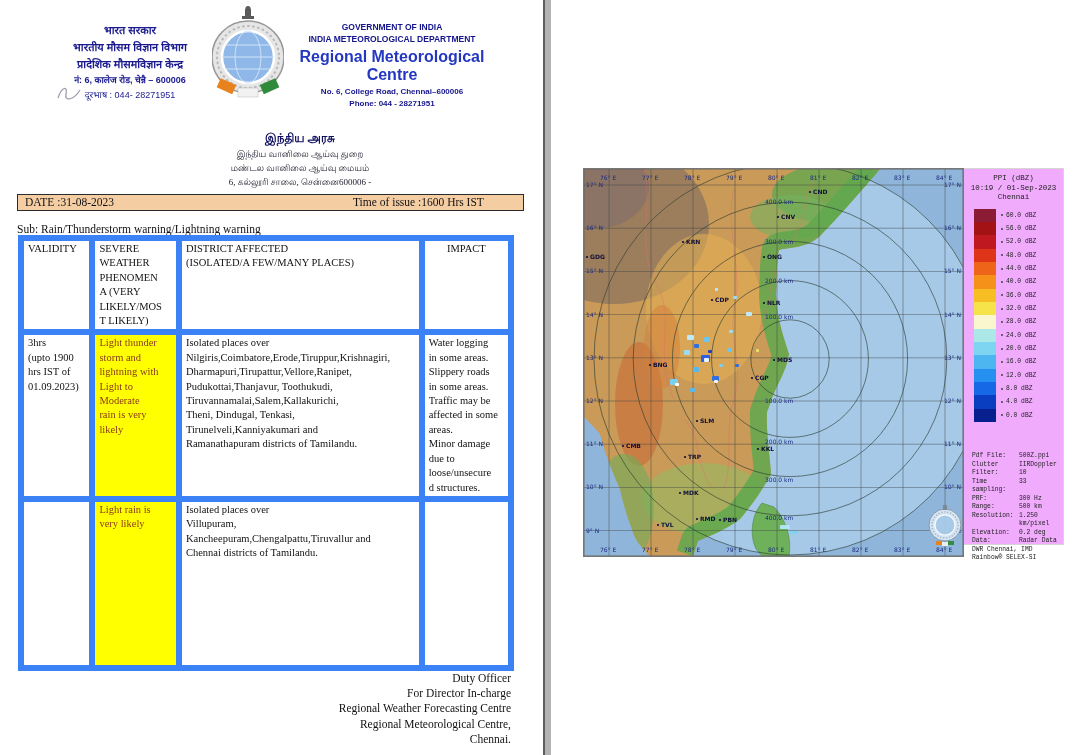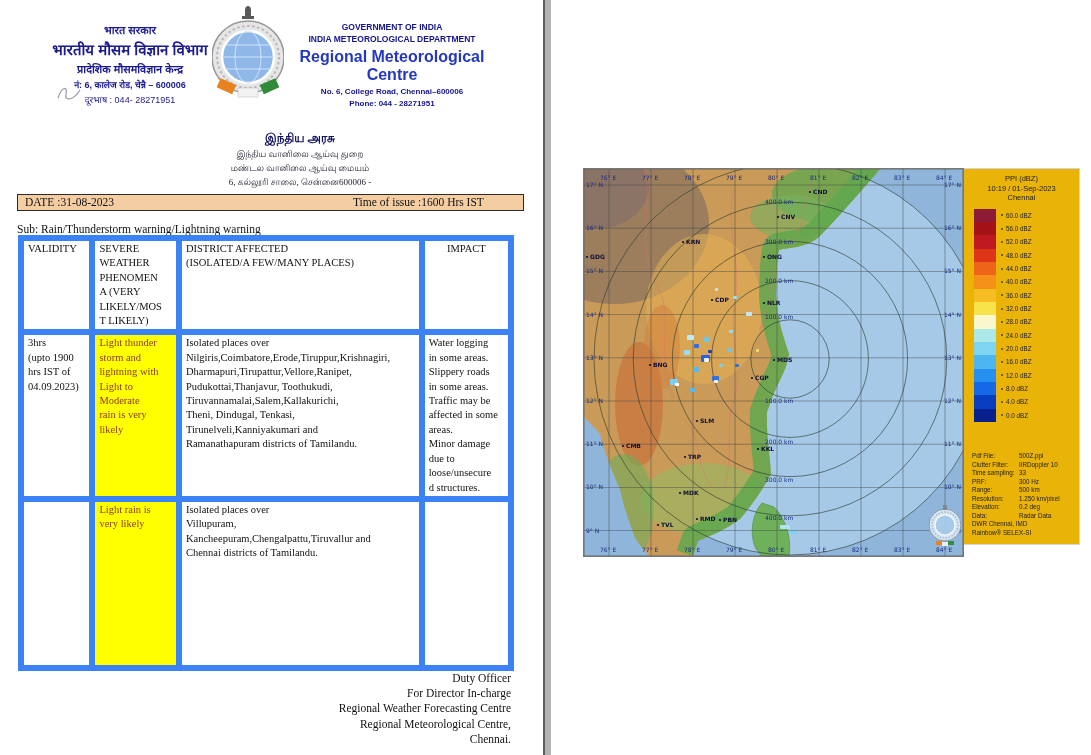--- a/index.html
+++ b/index.html
@@ -4,21 +4,21 @@
 <style>
   html,body{margin:0;padding:0;background:#fff;}
   .page{position:relative;width:1091px;height:755px;background:#fff;overflow:hidden;
         font-family:"Liberation Serif",serif;color:#111;}
 
   
   .doc{position:absolute;left:0;top:0;width:543px;height:755px;background:#fff;}
   .hdr-hindi{position:absolute;left:52px;top:22px;width:156px;text-align:center;
              color:#1b1b8f;font-family:"Liberation Sans",sans-serif;}
   .hdr-hindi .h1{font-size:11px;font-weight:bold;}
-  .hdr-hindi .h2{font-size:15px;font-weight:bold;margin-top:2px;}
+  .hdr-hindi .h2{font-size:11px;font-weight:bold;margin-top:2px;}
   .hdr-hindi .h3{font-size:11px;font-weight:bold;margin-top:2px;}
   .hdr-hindi .h4{font-size:9px;font-weight:bold;margin-top:2px;}
   .hdr-hindi .h5{font-size:9px;font-weight:normal;margin-top:2px;}
   .emblem{position:absolute;left:212px;top:5px;width:72px;height:96px;}
   .hdr-english{position:absolute;left:288px;top:20px;width:208px;text-align:center;
                color:#14148c;font-family:"Liberation Sans",sans-serif;}
   .hdr-english .e1,.hdr-english .e2{font-size:8.5px;font-weight:bold;margin-top:2px;}
   .hdr-english .e3{font-size:16px;font-weight:bold;color:#2337c0;margin-top:4px;}
   .hdr-english .e4,.hdr-english .e5{font-size:8px;font-weight:bold;margin-top:3px;}
   .squiggle{position:absolute;left:56px;top:84px;}
@@ -43,22 +43,22 @@
              font-size:11.5px;line-height:15.2px;white-space:pre-line;}
 
   
   .divider{position:absolute;left:543px;top:0;width:6px;height:755px;background:#b3b3b3;
            border-left:2px solid #5e5e5e;border-right:2px solid #6a6a6a;}
 
   
   .radar-panel{position:absolute;left:551px;top:0;width:540px;height:755px;background:#fff;}
   .radar-figure{position:absolute;left:32px;top:168px;display:flex;align-items:flex-start;}
   #radar-svg{display:block;border:1px solid #777;}
-  .legend{width:116px;height:377px;background:#eab308;border:1px solid #d6d5d3;border-left:none;
-          box-sizing:border-box;font-family:Liberation Sans, sans-serif;color:#222;padding-top:5px;}
+  .legend{width:100px;height:377px;background:#f0abfc;border:1px solid #d6d5d3;border-left:none;
+          box-sizing:border-box;font-family:Liberation Mono, monospace;color:#222;padding-top:5px;}
   .legend-title{text-align:center;font-size:7.5px;line-height:9.5px;}
   #legend-scale{margin:6px 0 0 10px;}
   .lg-row{display:flex;align-items:center;height:13.35px;}
   .lg-swatch{display:inline-block;width:22px;height:13.35px;}
   .lg-label{font-size:6.3px;margin-left:5px;display:flex;align-items:center;}
   .lg-label::before{content:"";display:inline-block;width:2px;height:2px;background:#444;
                     margin-right:3px;border-radius:50%;}
   #radar-meta{margin:30px 0 0 8px;font-size:6.3px;line-height:8.5px;color:#222;}
   .mt-row{display:flex;}
   .mt-k{width:47px;flex:none;}
@@ -140,21 +140,21 @@
 LIKELY/MOS
 T LIKELY)</td>
         <td class="c-district">DISTRICT AFFECTED
 (ISOLATED/A FEW/MANY PLACES)</td>
         <td class="c-impact center">IMPACT</td>
       </tr>
       <tr>
         <td class="c-validity" style="height:156px">3hrs
 (upto 1900
 hrs IST of
-04.09.2023)</td>
+01.09.2023)</td>
         <td class="c-phen hl">Light  thunder
 storm and
 lightning with
 Light to
 Moderate
 rain is very
 likely</td>
         <td class="c-district">Isolated places over
 Nilgiris,Coimbatore,Erode,Tiruppur,Krishnagiri,
 Dharmapuri,Tirupattur,Vellore,Ranipet,

